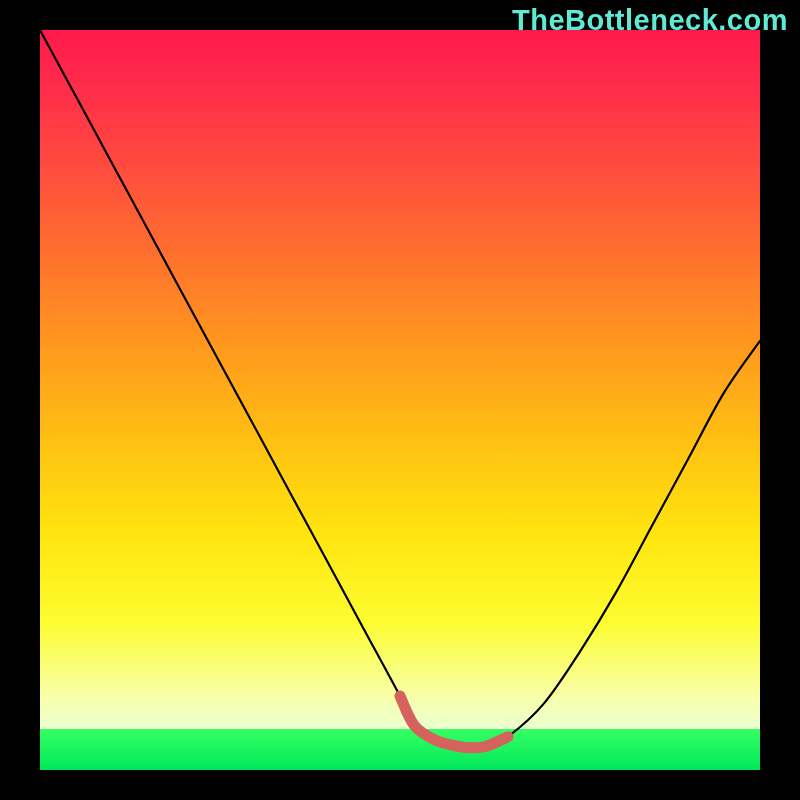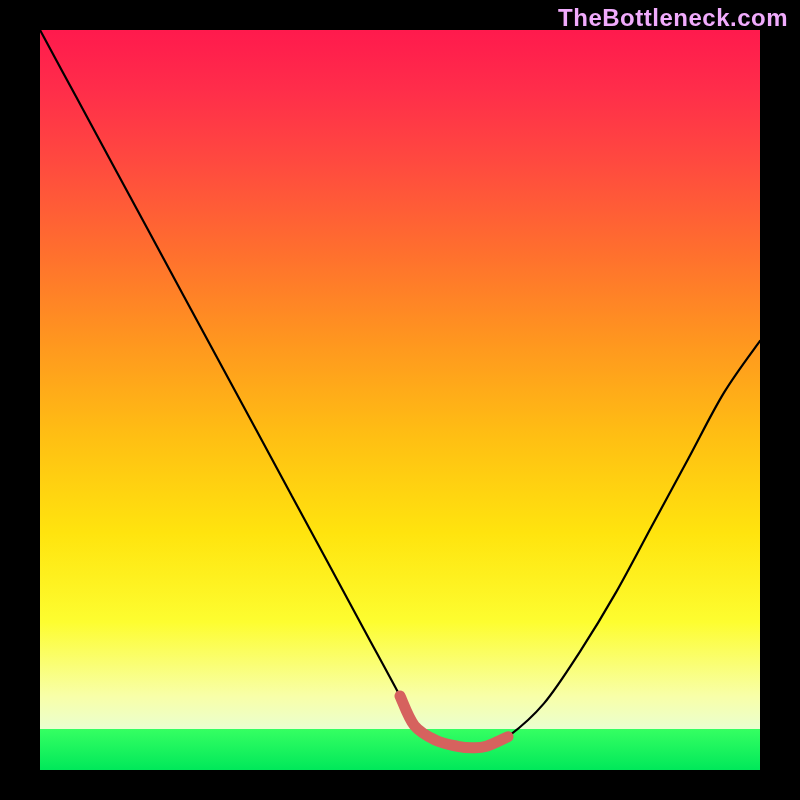--- a/index.html
+++ b/index.html
@@ -14,23 +14,23 @@
   .frame {
     position: relative;
     width: 800px;
     height: 800px;
     background: #000;
   }
   .watermark {
     position: absolute;
     top: 4px;
     right: 12px;
-    font-size: 24px;
+    font-size: 29px;
     font-weight: 600;
-    color: #f0abfc;
+    color: #5eead4;
     letter-spacing: 0.5px;
     z-index: 500;
     user-select: none;
   }
   .plot-area {
     position: absolute;
     left: 40px;
     top: 30px;
     width: 720px;
     height: 740px;

